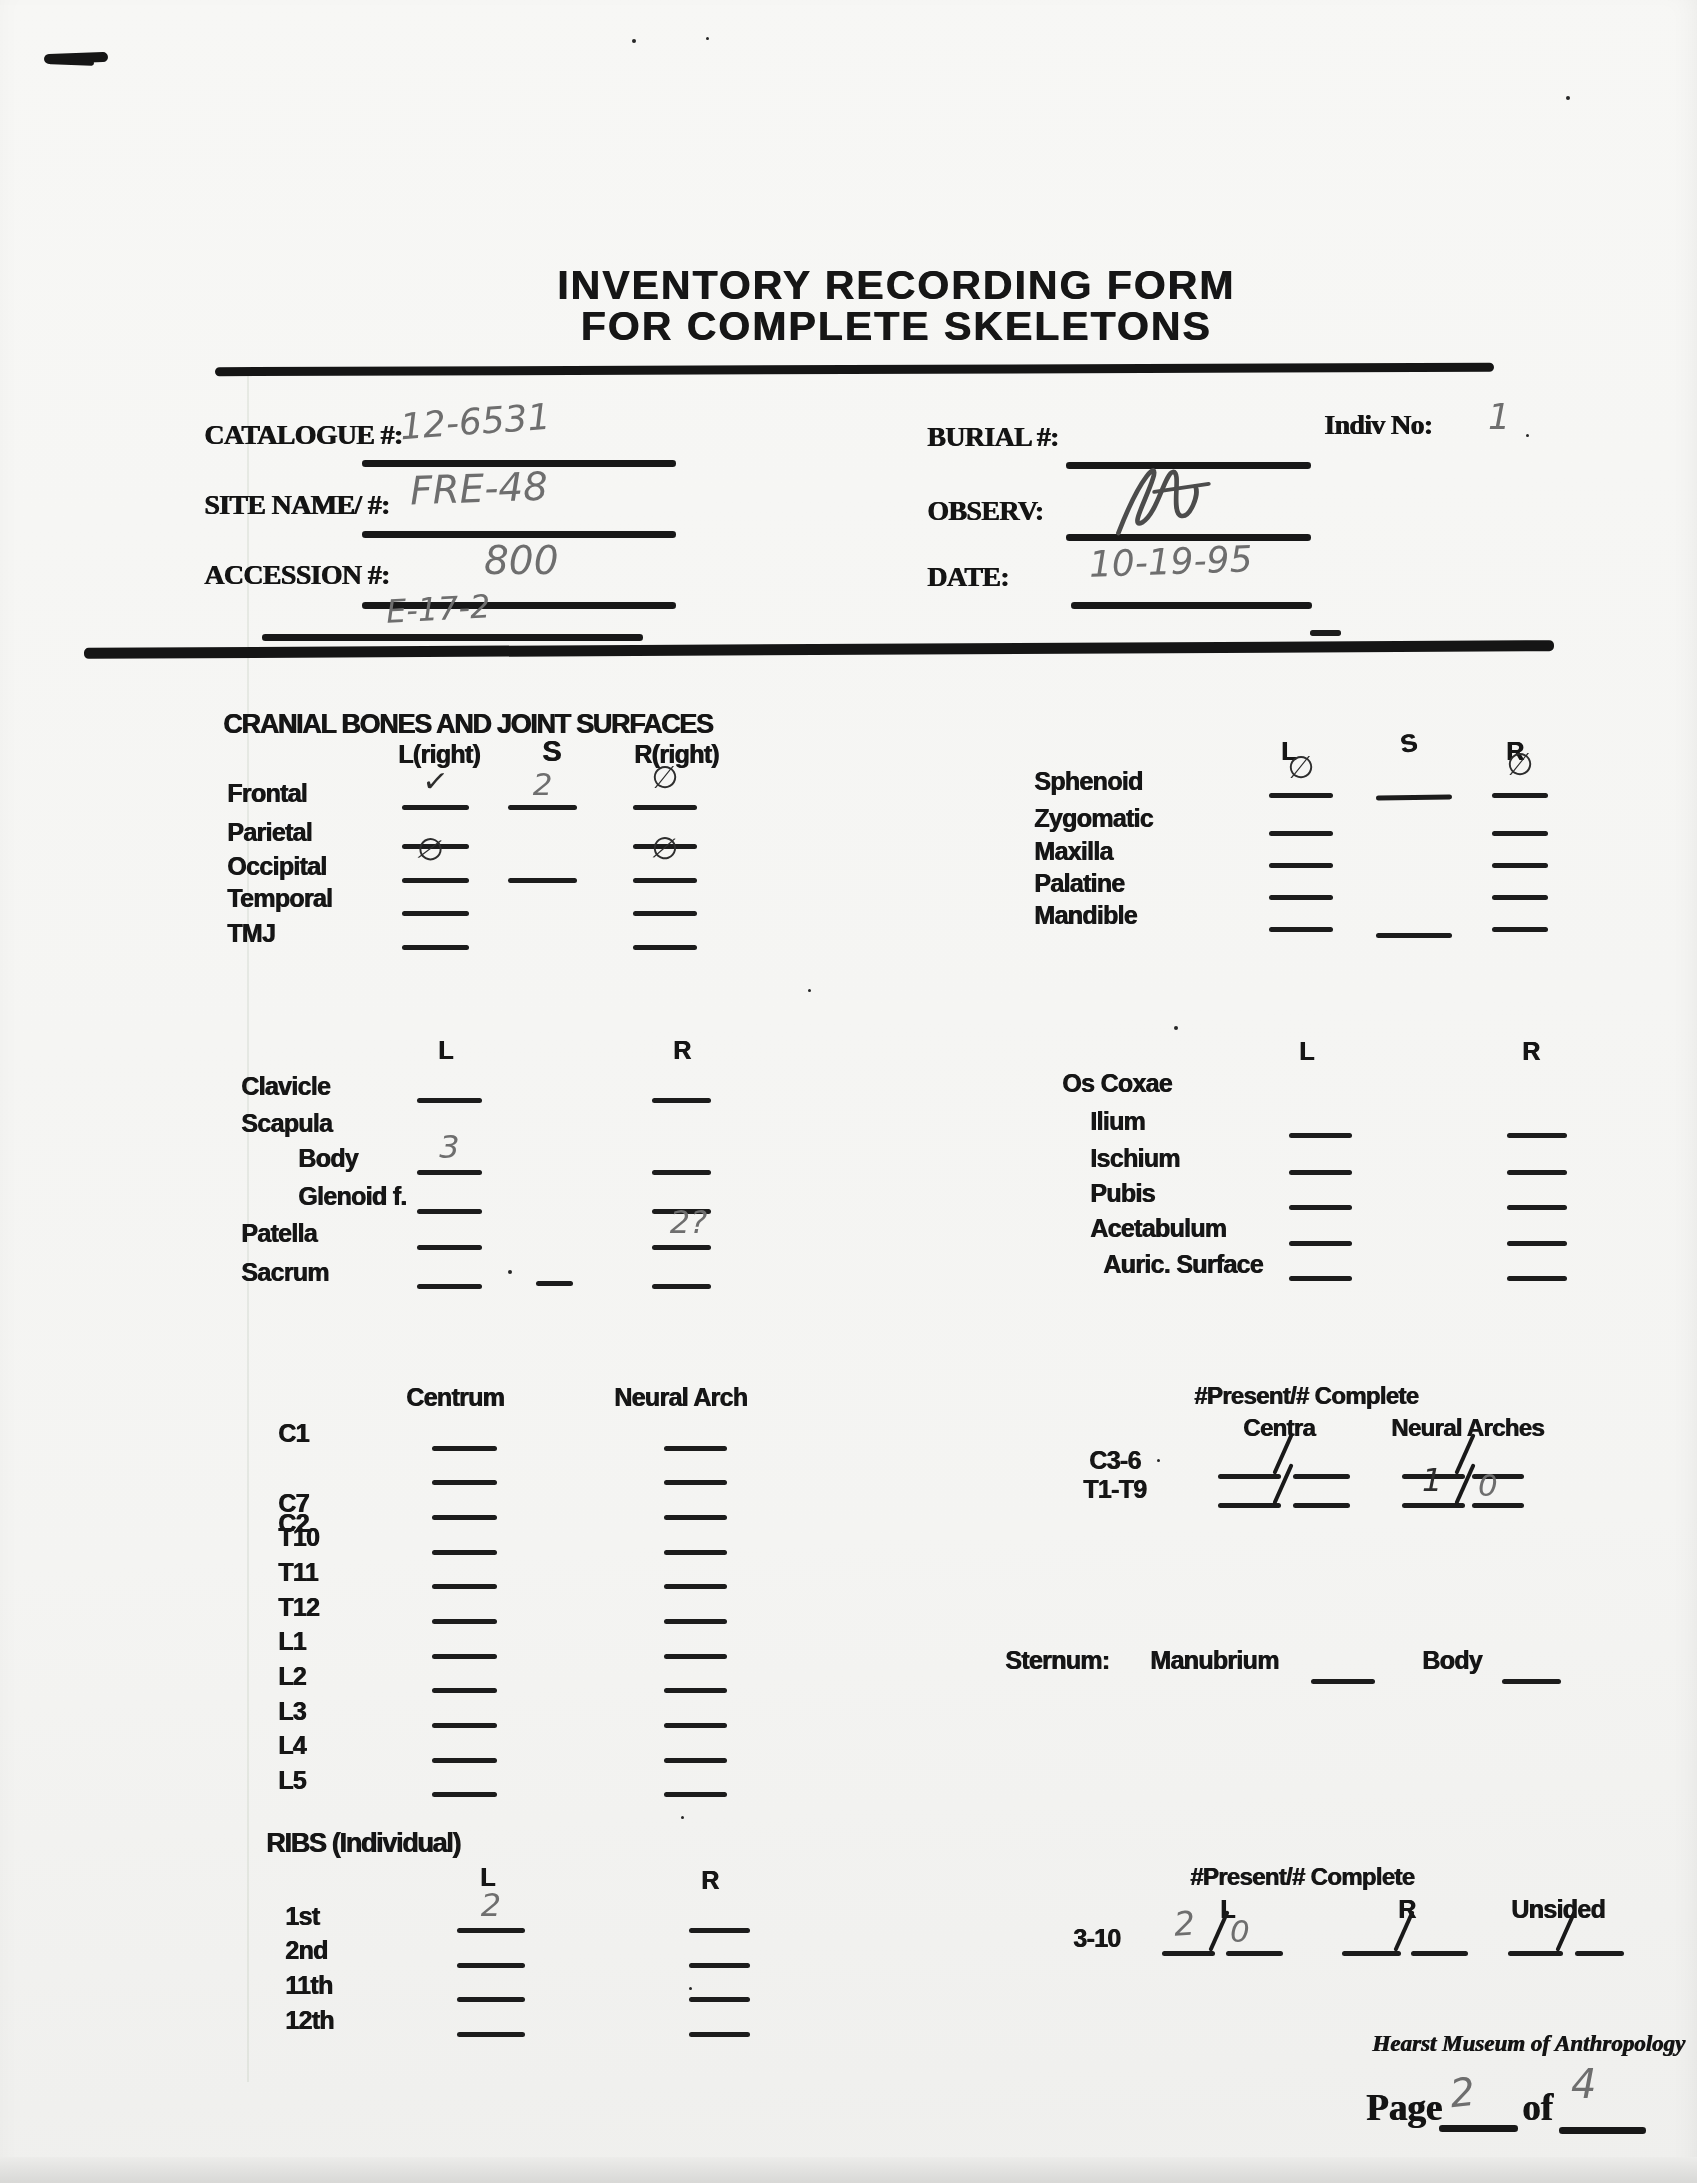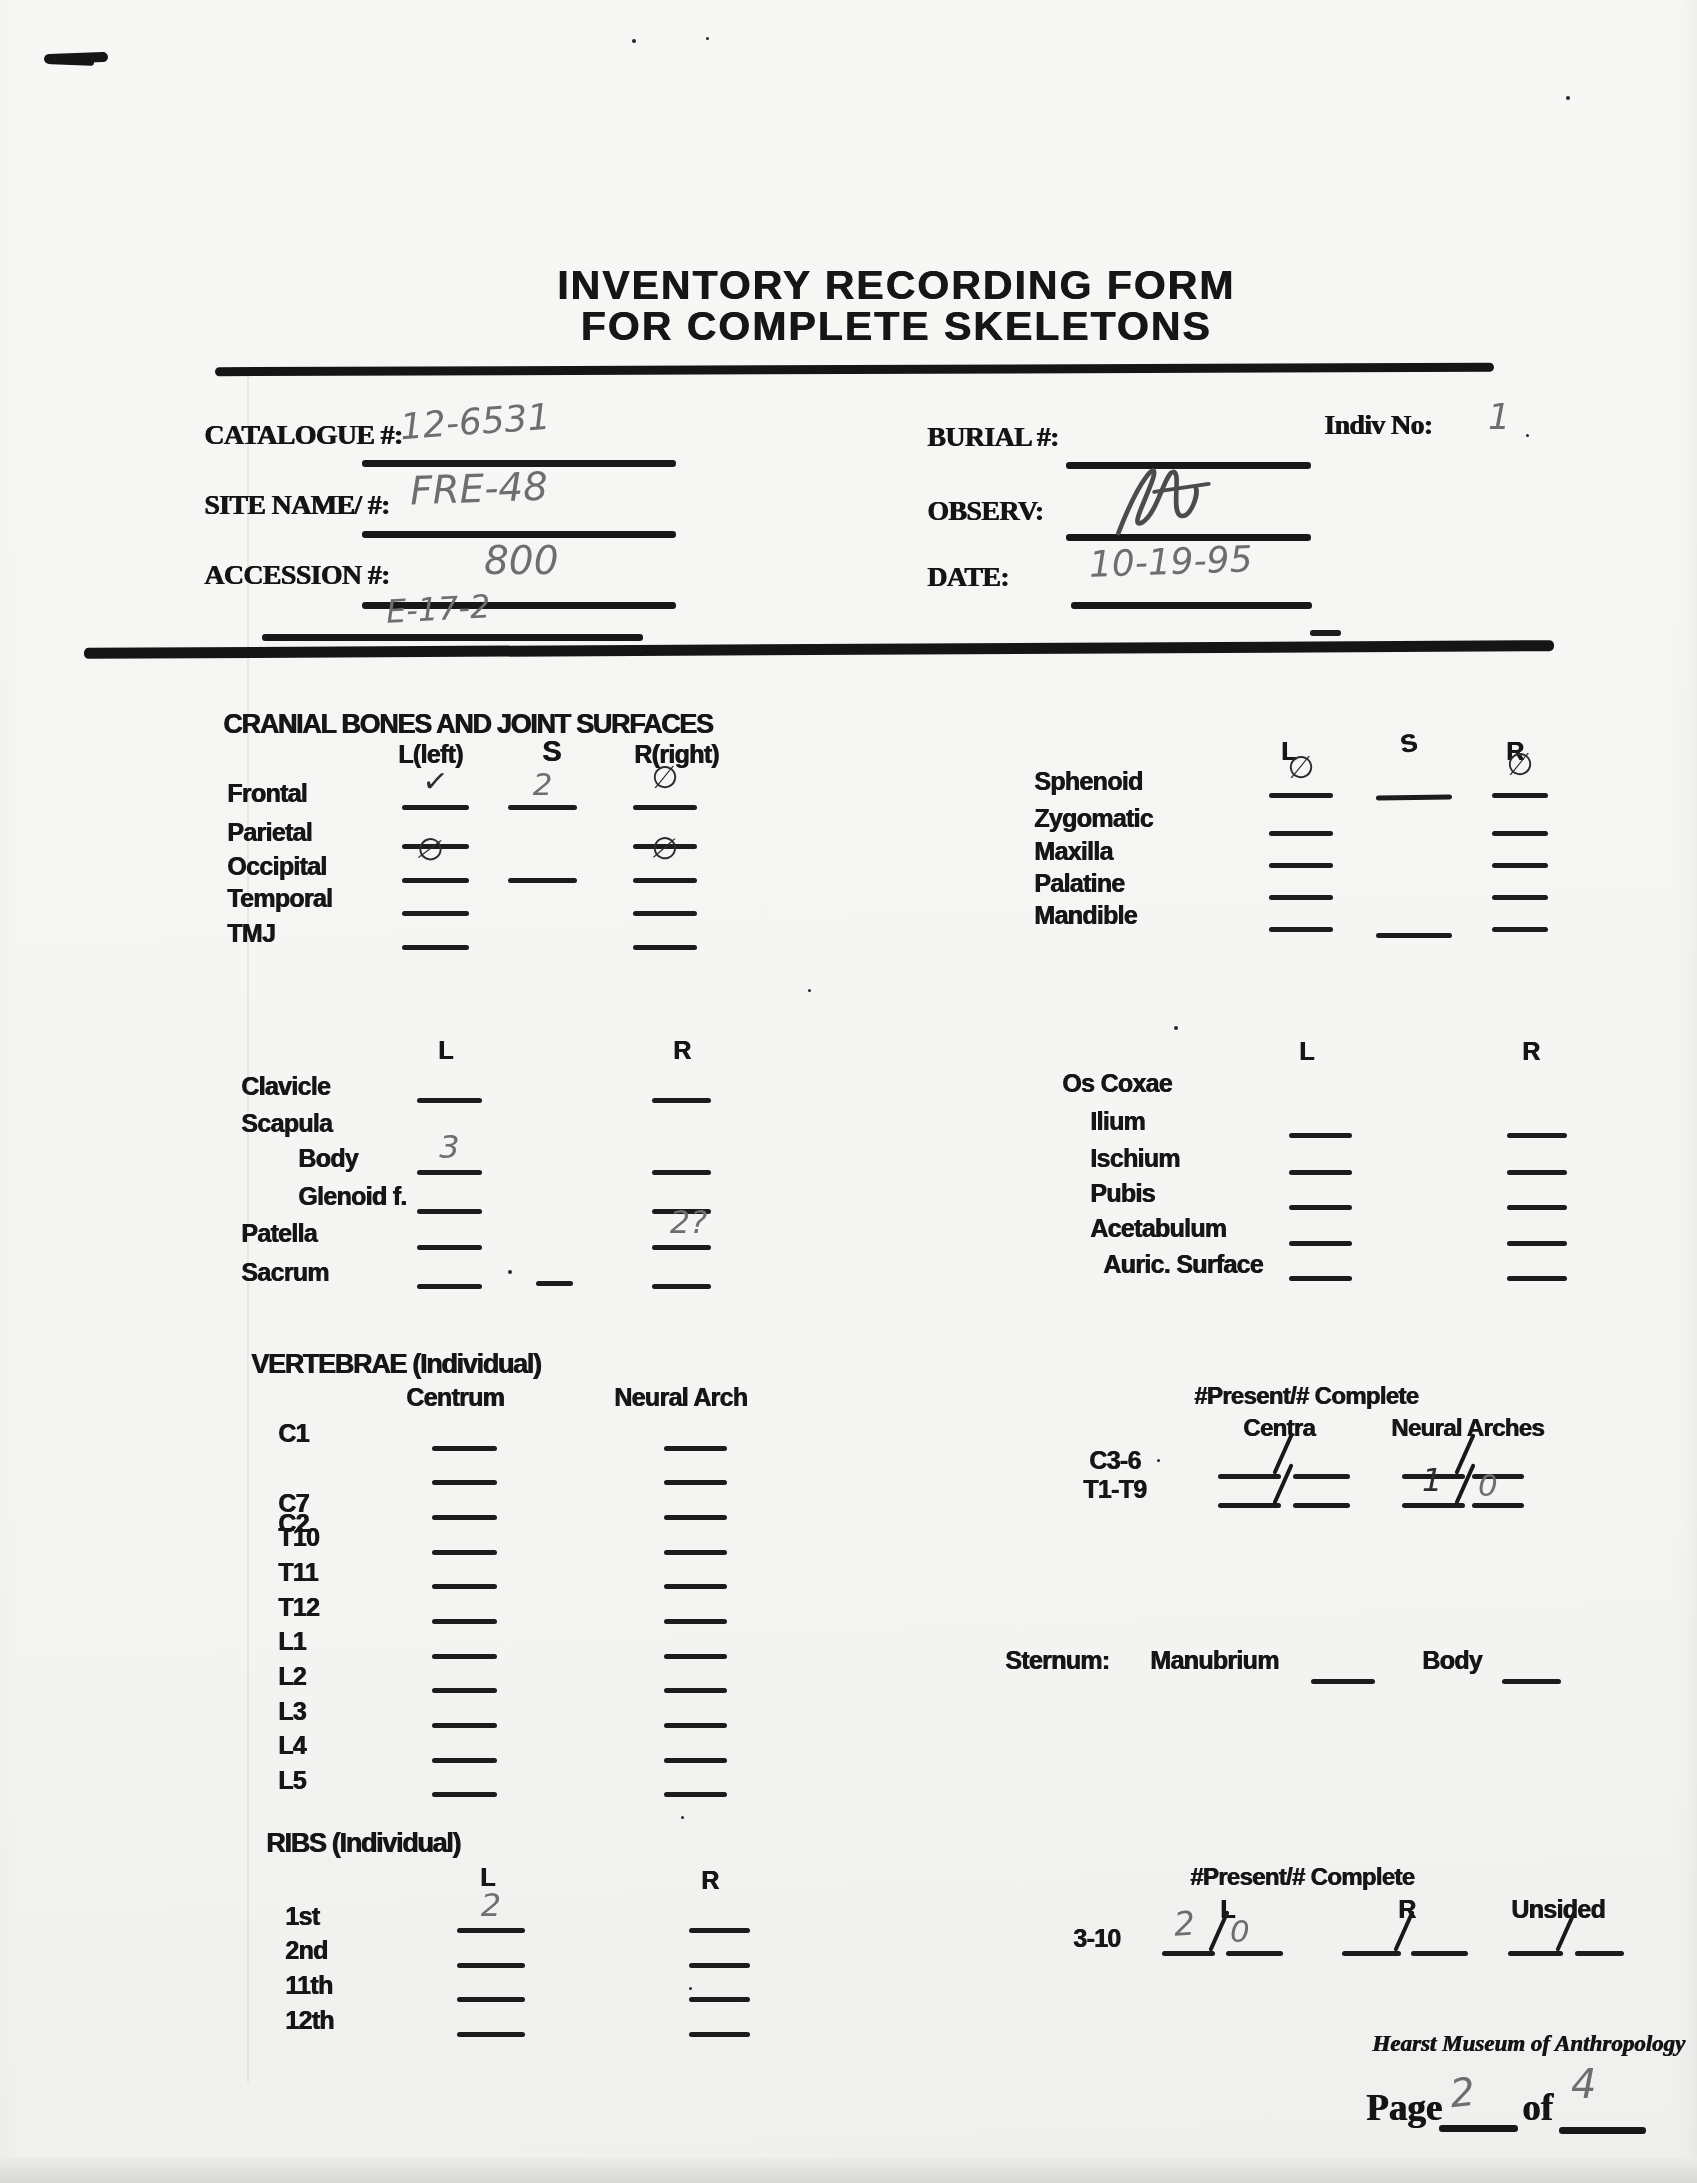--- a/index.html
+++ b/index.html
@@ -84,21 +84,21 @@
   <div class="uline" style="left:1071px;top:602px;width:241px"></div>
   <span class="hw" style="left:1089px;top:544px;font-size:36px;transform:rotate(-2deg)">10-19-95</span>
 
   <span class="hw" style="left:386px;top:593px;transform:rotate(-3deg)">E-17-2</span>
   <div class="uline" style="left:262px;top:634px;width:381px;height:6.7px"></div>
   <div class="bl" style="left:1310px;top:630px;width:31px;height:6px"></div>
   <div class="rule" style="left:84px;top:644px;width:1470px;height:10.7px;transform:rotate(-0.3deg)"></div>
 
   <div class="abs sans sec hv" style="left:223px;top:710px;width:1332px">CRANIAL BONES AND JOINT SURFACES</div>
 
-  <span class="abs sans col hv" style="left:398px;top:741px">L(left)</span>
+  <span class="abs sans col hv" style="left:398px;top:741px">L(right)</span>
   <span class="abs sans col hv" style="left:542px;top:736px;font-size:29px">S</span>
   <span class="abs sans col hv" style="left:634px;top:741px">R(right)</span>
 
   <span class="abs sans row hv" style="left:227px;top:780px">Frontal</span>
   <span class="abs sans row hv" style="left:227px;top:819px">Parietal</span>
   <span class="abs sans row hv" style="left:227px;top:853px">Occipital</span>
   <span class="abs sans row hv" style="left:227px;top:885px">Temporal</span>
   <span class="abs sans row hv" style="left:227px;top:920px">TMJ</span>
 
   <div class="bl" style="left:402px;top:805px;width:67px"></div>
@@ -186,21 +186,20 @@
   <div class="bl" style="left:1507px;top:1133px;width:60px"></div>
   <div class="bl" style="left:1289px;top:1170px;width:63px"></div>
   <div class="bl" style="left:1507px;top:1170px;width:60px"></div>
   <div class="bl" style="left:1289px;top:1205px;width:63px"></div>
   <div class="bl" style="left:1507px;top:1205px;width:60px"></div>
   <div class="bl" style="left:1289px;top:1241px;width:63px"></div>
   <div class="bl" style="left:1507px;top:1241px;width:60px"></div>
   <div class="bl" style="left:1289px;top:1276px;width:63px"></div>
   <div class="bl" style="left:1507px;top:1276px;width:60px"></div>
 
-  <div class="abs sans sec hv" style="left:251px;top:1350px;width:666px">VERTEBRAE (Individual)</div>
   <span class="abs sans col hv" style="left:406px;top:1384px">Centrum</span>
   <span class="abs sans col hv" style="left:614px;top:1384px">Neural Arch</span>
 
   <span class="abs sans row hv" style="left:278px;top:1420px">C1</span>
   <span class="abs sans row hv" style="left:278px;top:1510px">C2</span>
   <span class="abs sans row hv" style="left:278px;top:1490px">C7</span>
   <span class="abs sans row hv" style="left:278px;top:1524px">T10</span>
   <span class="abs sans row hv" style="left:278px;top:1559px">T11</span>
   <span class="abs sans row hv" style="left:278px;top:1594px">T12</span>
   <span class="abs sans row hv" style="left:278px;top:1628px">L1</span>

